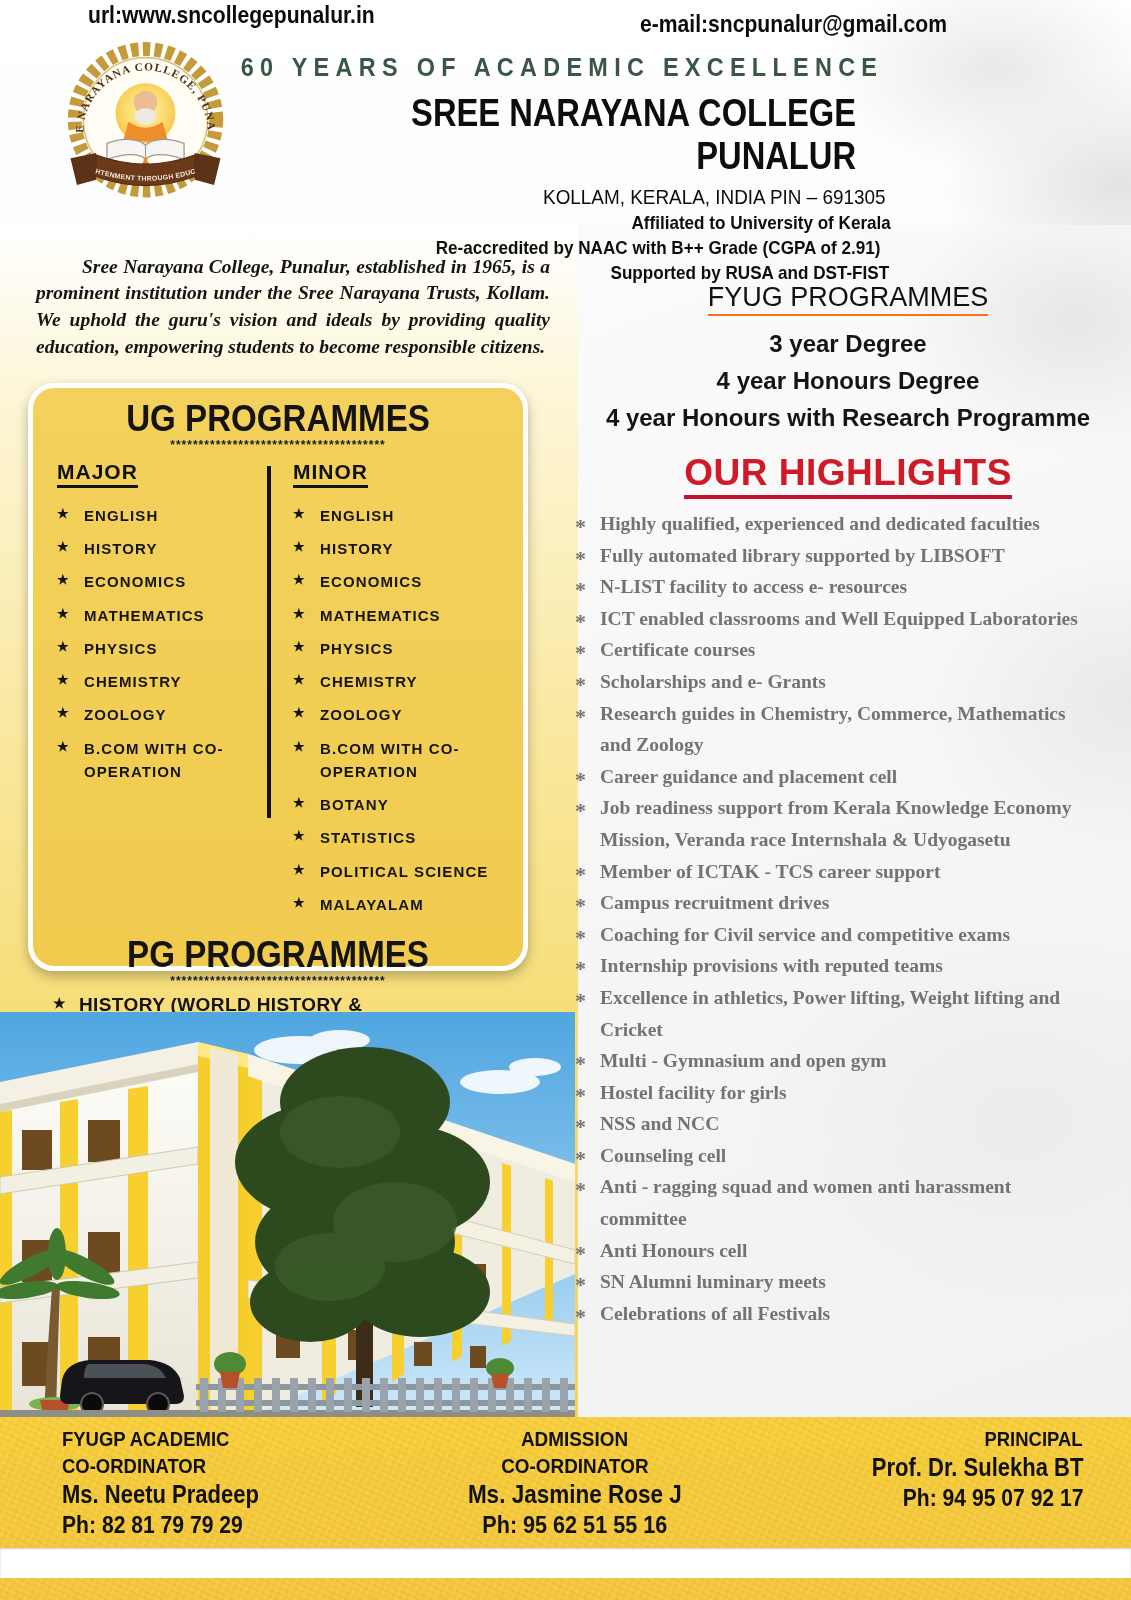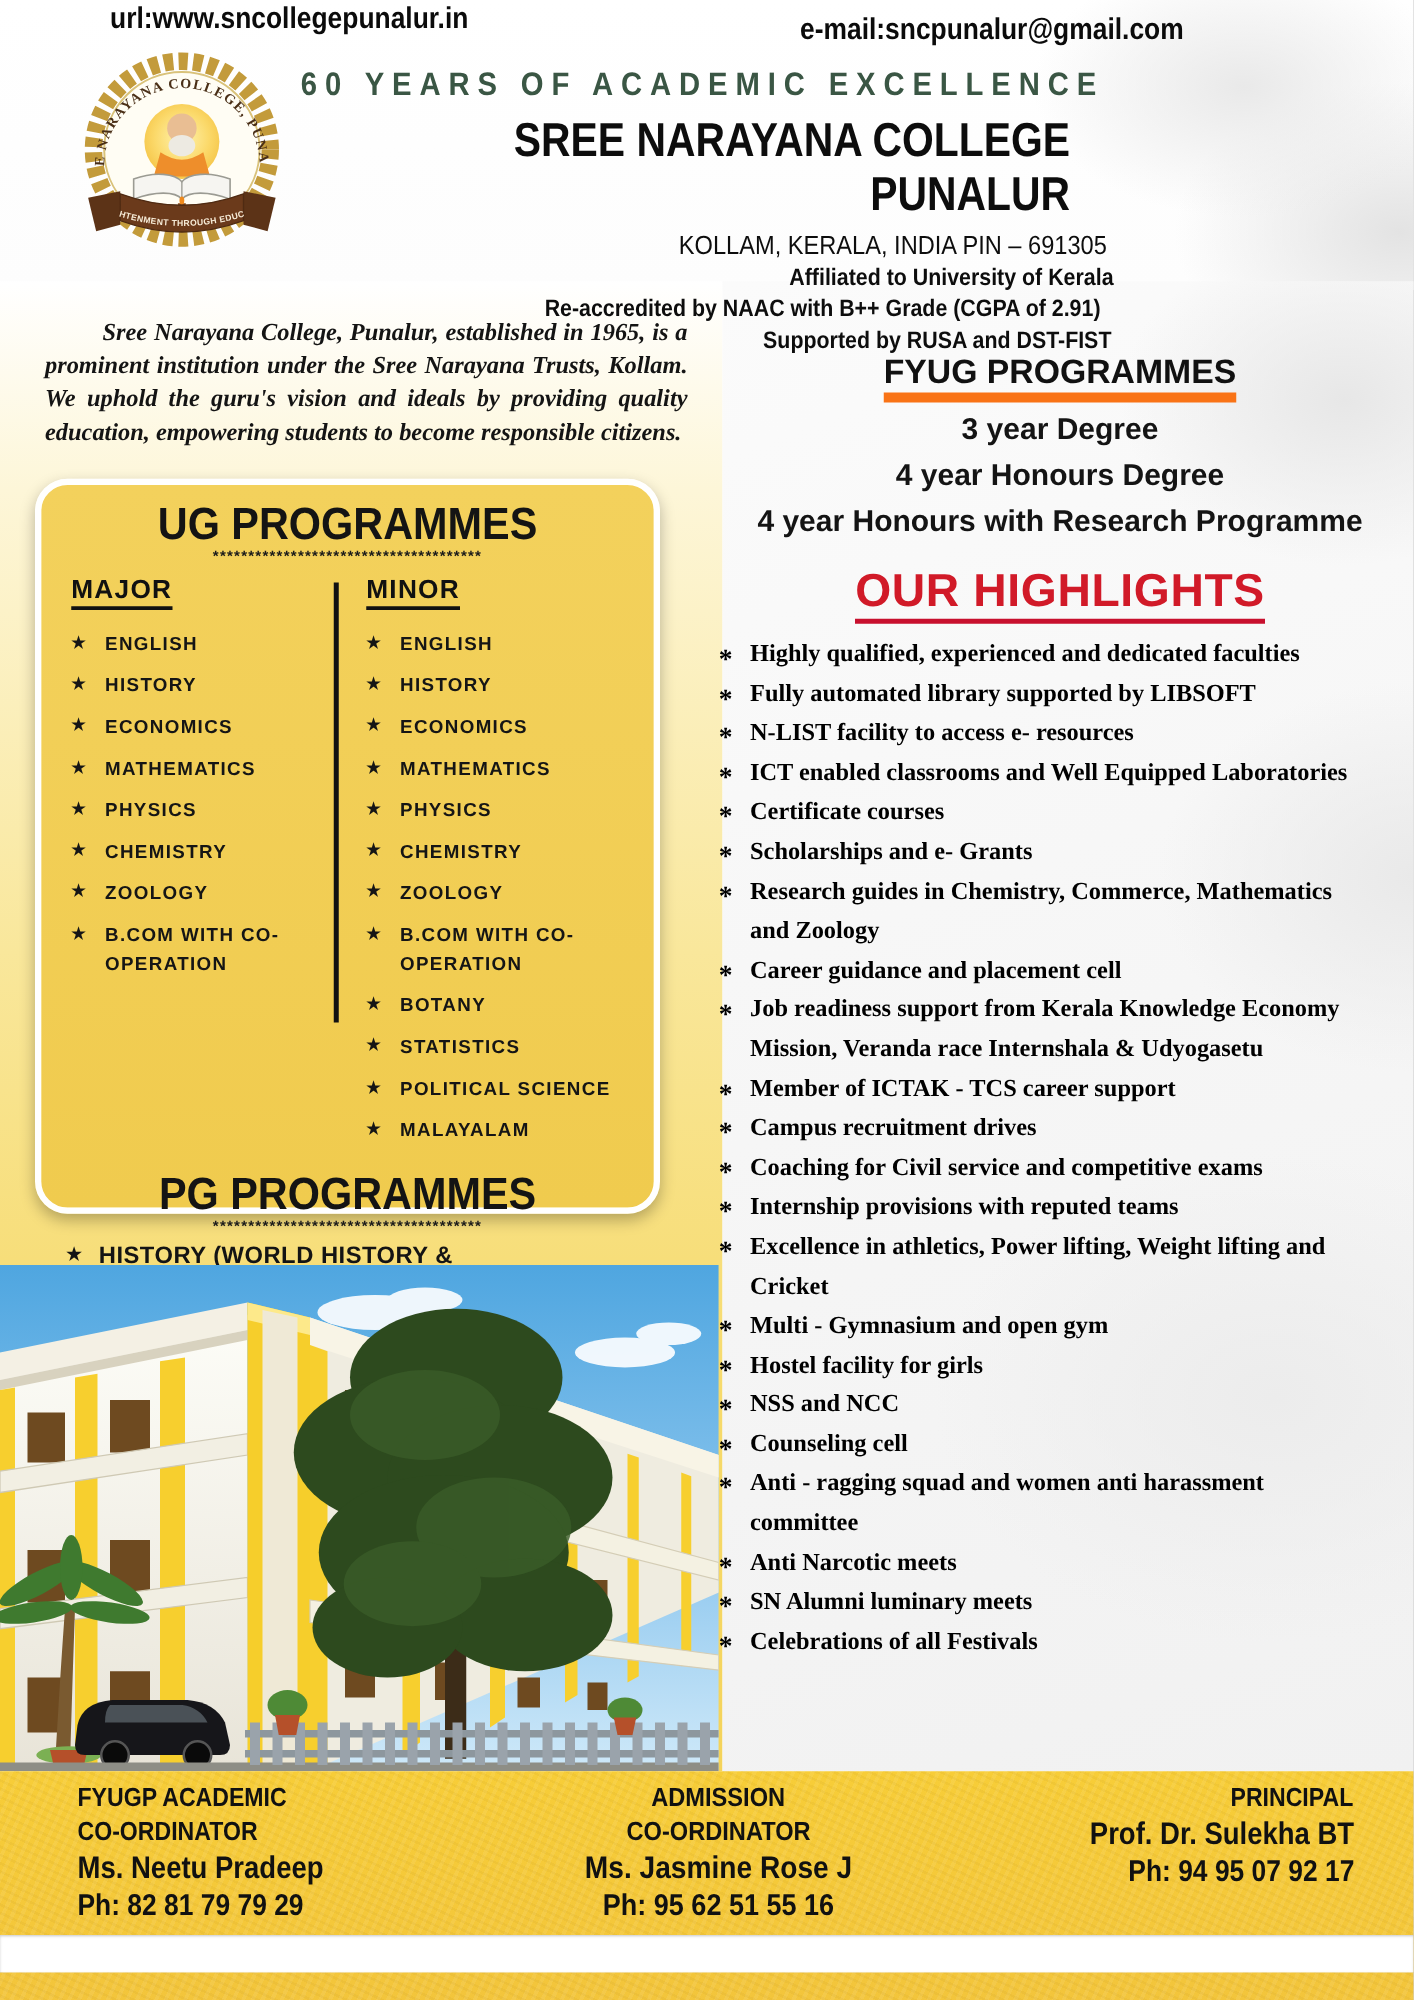--- a/index.html
+++ b/index.html
@@ -51,30 +51,30 @@
     letter-spacing:1.1px;color:#151515;margin:10px 0;line-height:1.55;}
   ul.ug-list li::before{content:"★";position:absolute;left:0;top:0;font-size:13px;}
   .pg-title{margin-top:10px;}
   ul.pg-list{list-style:none;margin:6px 0 0 0;padding:0 12px 0 20px;}
   ul.pg-list li{position:relative;padding-left:26px;font-size:19px;font-weight:800;
     letter-spacing:.4px;color:#141414;margin:6px 0;line-height:1.35;}
   ul.pg-list li::before{content:"★";position:absolute;left:0;top:2px;font-size:14px;}
   
   .rightcol{position:absolute;left:565px;top:230px;width:566px;}
   .fyug-title{margin-top:52px;text-align:center;}
-  .fyug-title span{font-size:27px;font-weight:700;color:#111;border-bottom:8px solid #f97316;
+  .fyug-title span{font-size:27px;font-weight:400;color:#111;border-bottom:2px solid #f97316;
     padding-bottom:2px;}
   .fyug-lines{margin-top:12px;text-align:center;font-size:24px;font-weight:700;color:#141414;
     line-height:37px;}
   .hl-title{margin-top:16px;text-align:center;}
   .hl-title span{font-size:37px;font-weight:800;color:#d11a28;border-bottom:4px solid #c8102e;
     padding-bottom:2px;letter-spacing:.5px;}
   ul.hl-list{list-style:none;margin:14px 0 0 0;padding:0 30px 0 8px;}
   ul.hl-list li{position:relative;padding-left:27px;font-family:"Liberation Serif",serif;
-    font-size:19.5px;font-weight:700;color:#000000;line-height:31.6px;}
+    font-size:19.5px;font-weight:700;color:#737373;line-height:31.6px;}
   ul.hl-list li::before{content:"*";position:absolute;left:2px;top:3px;font-size:22px;}
   
   .photo{position:absolute;left:0;top:1012px;width:575px;height:405px;}
   
   .footer{position:absolute;left:0;top:1417px;width:1131px;height:207px;
     background:
       repeating-linear-gradient(115deg, rgba(255,255,255,.07) 0 3px, rgba(0,0,0,0) 3px 7px),
       repeating-linear-gradient(25deg, rgba(140,100,0,.06) 0 2px, rgba(0,0,0,0) 2px 6px),
       linear-gradient(#f7cd38,#f2c43c);}
   .fblock{position:absolute;color:#111;}
@@ -360,21 +360,21 @@
       <li>Member of ICTAK - TCS career support</li>
       <li>Campus recruitment drives</li>
       <li>Coaching for Civil service and competitive exams</li>
       <li>Internship provisions with reputed teams</li>
       <li>Excellence in athletics, Power lifting, Weight lifting and Cricket</li>
       <li>Multi - Gymnasium and open gym</li>
       <li>Hostel facility for girls</li>
       <li>NSS and NCC</li>
       <li>Counseling cell</li>
       <li>Anti - ragging squad and women anti harassment committee</li>
-      <li>Anti Narcotic meets</li>
+      <li>Anti Honours cell</li>
       <li>SN Alumni luminary meets</li>
       <li>Celebrations of all Festivals</li>
     </ul>
   </div>
 
   <div class="footer">
     <div class="fblock f-left">
       <div class="f-role"><span class="cond-l">FYUGP ACADEMIC</span></div>
       <div class="f-role"><span class="cond-l">CO-ORDINATOR</span></div>
       <div class="f-name"><span class="cond-l">Ms. Neetu Pradeep</span></div>

